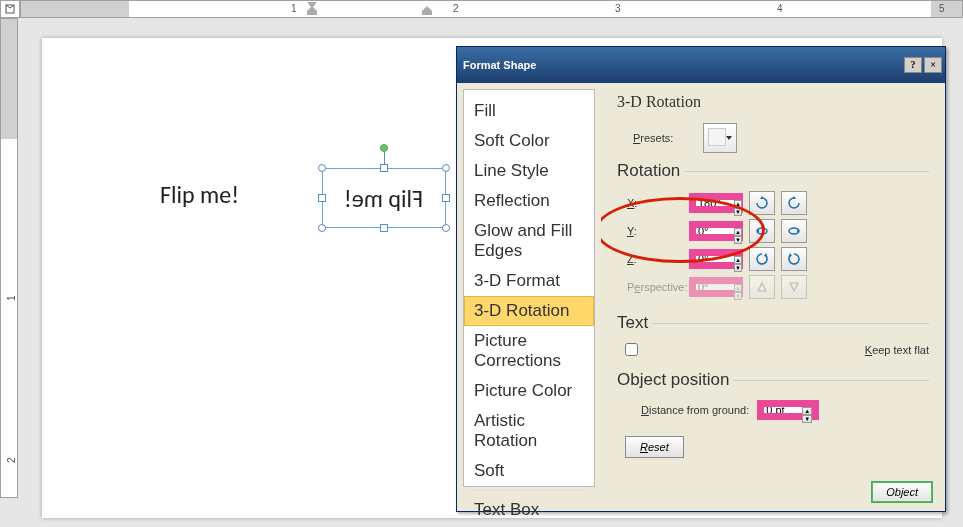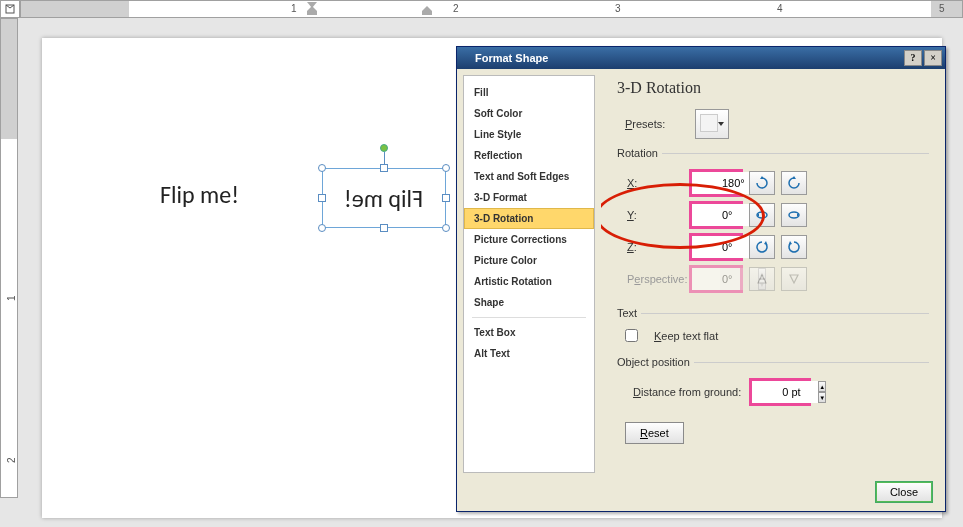--- a/index.html
+++ b/index.html
@@ -34,62 +34,62 @@
 .handle { position:absolute; width:8px; height:8px; background:#fff; border:1px solid #5a8dc2; border-radius:50%; }
 .handle.sq { border-radius:0; }
 .h-tl{left:8px;top:8px}.h-tr{right:8px;top:8px}.h-bl{left:8px;bottom:8px}.h-br{right:8px;bottom:8px}
 .h-t{left:calc(50% - 4px);top:8px}.h-b{left:calc(50% - 4px);bottom:8px}
 .h-l{left:8px;top:calc(50% - 4px)}.h-r{right:8px;top:calc(50% - 4px)}
 .rot-handle { position:absolute; left:calc(50% - 4px); top:-12px; width:8px; height:8px; background:#7ac142; border:1px solid #4a8; border-radius:50%; }
 .rot-line { position:absolute; left:calc(50% - 0.5px); top:-4px; width:1px; height:14px; background:#5a8dc2; }
 
 
 .dialog { position:absolute; left:456px; top:46px; width:490px; height:466px; background:#ece9d8; border:1px solid #0a246a; box-shadow:2px 2px 3px rgba(0,0,0,.3); }
-.titlebar { height:22px; background:linear-gradient(#3a6ea5,#1c3e6e); color:#fff; display:flex; align-items:center; padding:0 3px 0 18px; font-size:11px; font-weight:bold; }
+.titlebar { height:36px; background:linear-gradient(#3a6ea5,#1c3e6e); color:#fff; display:flex; align-items:center; padding:0 3px 0 6px; font-size:11px; font-weight:bold; }
 .titlebar .spacer{flex:1}
 .titlebar button { width:18px; height:16px; margin-left:2px; background:#d4d0c8; border:1px solid #888; font-size:10px; line-height:12px; font-family:"Tahoma"; font-weight:bold; cursor:pointer; }
 
 .dialog-body { display:flex; height:410px; }
 .nav-pane { width:132px; border:1px solid #bbb; margin:6px; background:#fff; padding:6px 0; }
-.nav-item { padding:5px 10px; font-size:10px; color:#333; cursor:pointer;font-weight:bold; }
+.nav-item { padding:5px 10px; font-size:17px; color:#333; cursor:pointer; }
 .nav-item.sel { background:#ffd76b; border:1px solid #e0b84a; padding:4px 9px; }
 .nav-sep { height:1px; background:#ddd; margin:4px 8px; }
 
 .content-pane { flex:1; padding:10px 16px; font-size:11px; color:#333; overflow:hidden; }
 .content-pane h2 { font-size:16px; font-weight:normal; margin-bottom:12px; font-family:"Segoe UI"; }
-.row { display:flex; align-items:center; margin:4px 8px; }
+.row { display:flex; align-items:center; margin:4px 16px; }
 .row .lbl { width:70px; }
 .und { text-decoration:underline; }
 
 fieldset { border:1px solid #ccc; border-left:none; border-right:none; border-bottom:none; margin:8px 0; padding:6px 0 2px; }
-legend { font-size:11px; padding-right:4px; color:#333; }
+legend { font-size:17px; padding-right:4px; color:#333; }
 
 .preset-btn { width:34px; height:30px; background:linear-gradient(#fff,#e8e8e8); border:1px solid #999; position:relative; cursor:pointer; }
 .preset-btn::after { content:''; position:absolute; right:4px; top:12px; width:0; height:0; border-left:3px solid transparent; border-right:3px solid transparent; border-top:4px solid #333; }
 .preset-swatch { position:absolute; left:4px; top:4px; width:18px; height:18px; background:#f4f4f4; border:1px solid #ccc; }
 
-.spinbox { display:inline-flex; width:54px; height:28px; border:3px solid #ec4899; background:#fff;padding-left:28px; }
+.spinbox { display:inline-flex; width:54px; height:20px; border:7px solid #ec4899; background:#fff; }
 .spinbox input { border:none; width:38px; font-size:11px; padding:0 2px; outline:none; }
 .spinbox .spinbtns { width:14px; display:flex; flex-direction:column; }
 .spinbox .spinbtns button { flex:1; border:1px solid #999; background:linear-gradient(#f8f8f8,#ddd); font-size:6px; line-height:6px; padding:0; cursor:pointer; }
 
 .icon-btn { width:26px; height:24px; background:linear-gradient(#fdfdfd,#e4e4e4); border:1px solid #9a9a9a; margin-left:6px; cursor:pointer; display:flex; align-items:center; justify-content:center; }
 .icon-btn svg { width:14px; height:14px; }
 .icon-btn.disabled { opacity:.45; cursor:default; }
 
 .rot-row { display:flex; align-items:center; margin:4px 0; }
 .rot-row .axis { width:72px; padding-left:10px; }
 .rot-row.disabled { color:#999; }
 
 .red-circle { position:absolute; border:3px solid #d81e05; border-radius:50%; width:170px; height:66px; pointer-events:none; }
 
-.checkbox-row { display:flex; align-items:center; gap:16px; margin:4px 0 4px 8px; }
+.checkbox-row { display:flex; align-items:center; gap:16px; margin:4px 0 4px 8px;justify-content:space-between; }
 .checkbox-row input { width:13px; height:13px; }
 
-.btn { height:22px; padding:0 14px; background:linear-gradient(#fefefe,#e2e2e2); border:1px solid #8a8a8a; font-size:11px; cursor:pointer; }
+.btn { height:22px; padding:0 14px; background:linear-gradient(#fefefe,#e2e2e2); border:1px solid #8a8a8a; font-size:11px; cursor:pointer;font-style:italic; }
 .btn.default { border:1px solid #4a6; box-shadow:0 0 0 1px #5b5 inset; }
 
 .dialog-footer { position:absolute; right:12px; bottom:8px; }
 </style>
 </head>
 <body>
 
 <div class="ruler-corner">
   <svg viewBox="0 0 10 10">
       <rect x="1" y="1" width="8" height="8" fill="none" stroke="#555" stroke-width="1"></rect>
@@ -147,27 +147,27 @@
     <button>?</button>
     <button>×</button>
   </div>
 
   <div class="dialog-body">
     <div class="nav-pane">
       <div class="nav-item">Fill</div>
       <div class="nav-item">Soft Color</div>
       <div class="nav-item">Line Style</div>
       <div class="nav-item">Reflection</div>
-      <div class="nav-item">Text and Soft Edges</div>
+      <div class="nav-item">Glow and Fill Edges</div>
       <div class="nav-item">3-D Format</div>
       <div class="nav-item sel">3-D Rotation</div>
       <div class="nav-item">Picture Corrections</div>
       <div class="nav-item">Picture Color</div>
       <div class="nav-item">Artistic Rotation</div>
-      <div class="nav-item">Shape</div>
+      <div class="nav-item">Soft</div>
       <div class="nav-sep"></div>
       <div class="nav-item">Text Box</div>
       <div class="nav-item">Alt Text</div>
     </div>
 
     <div class="content-pane" style="position:relative">
       <h2>3-D Rotation</h2>
 
       <div class="row">
         <span class="lbl"><span class="und">P</span>resets:</span>
@@ -294,15 +294,15 @@
         </div>
       </fieldset>
 
       <div style="margin:10px 0 0 8px">
         <button class="btn"><span class="und">R</span>eset</button>
       </div>
     </div>
   </div>
 
   <div class="dialog-footer">
-    <button class="btn default">Close</button>
+    <button class="btn default">Object</button>
   </div>
 </div>
 
 </body></html>

